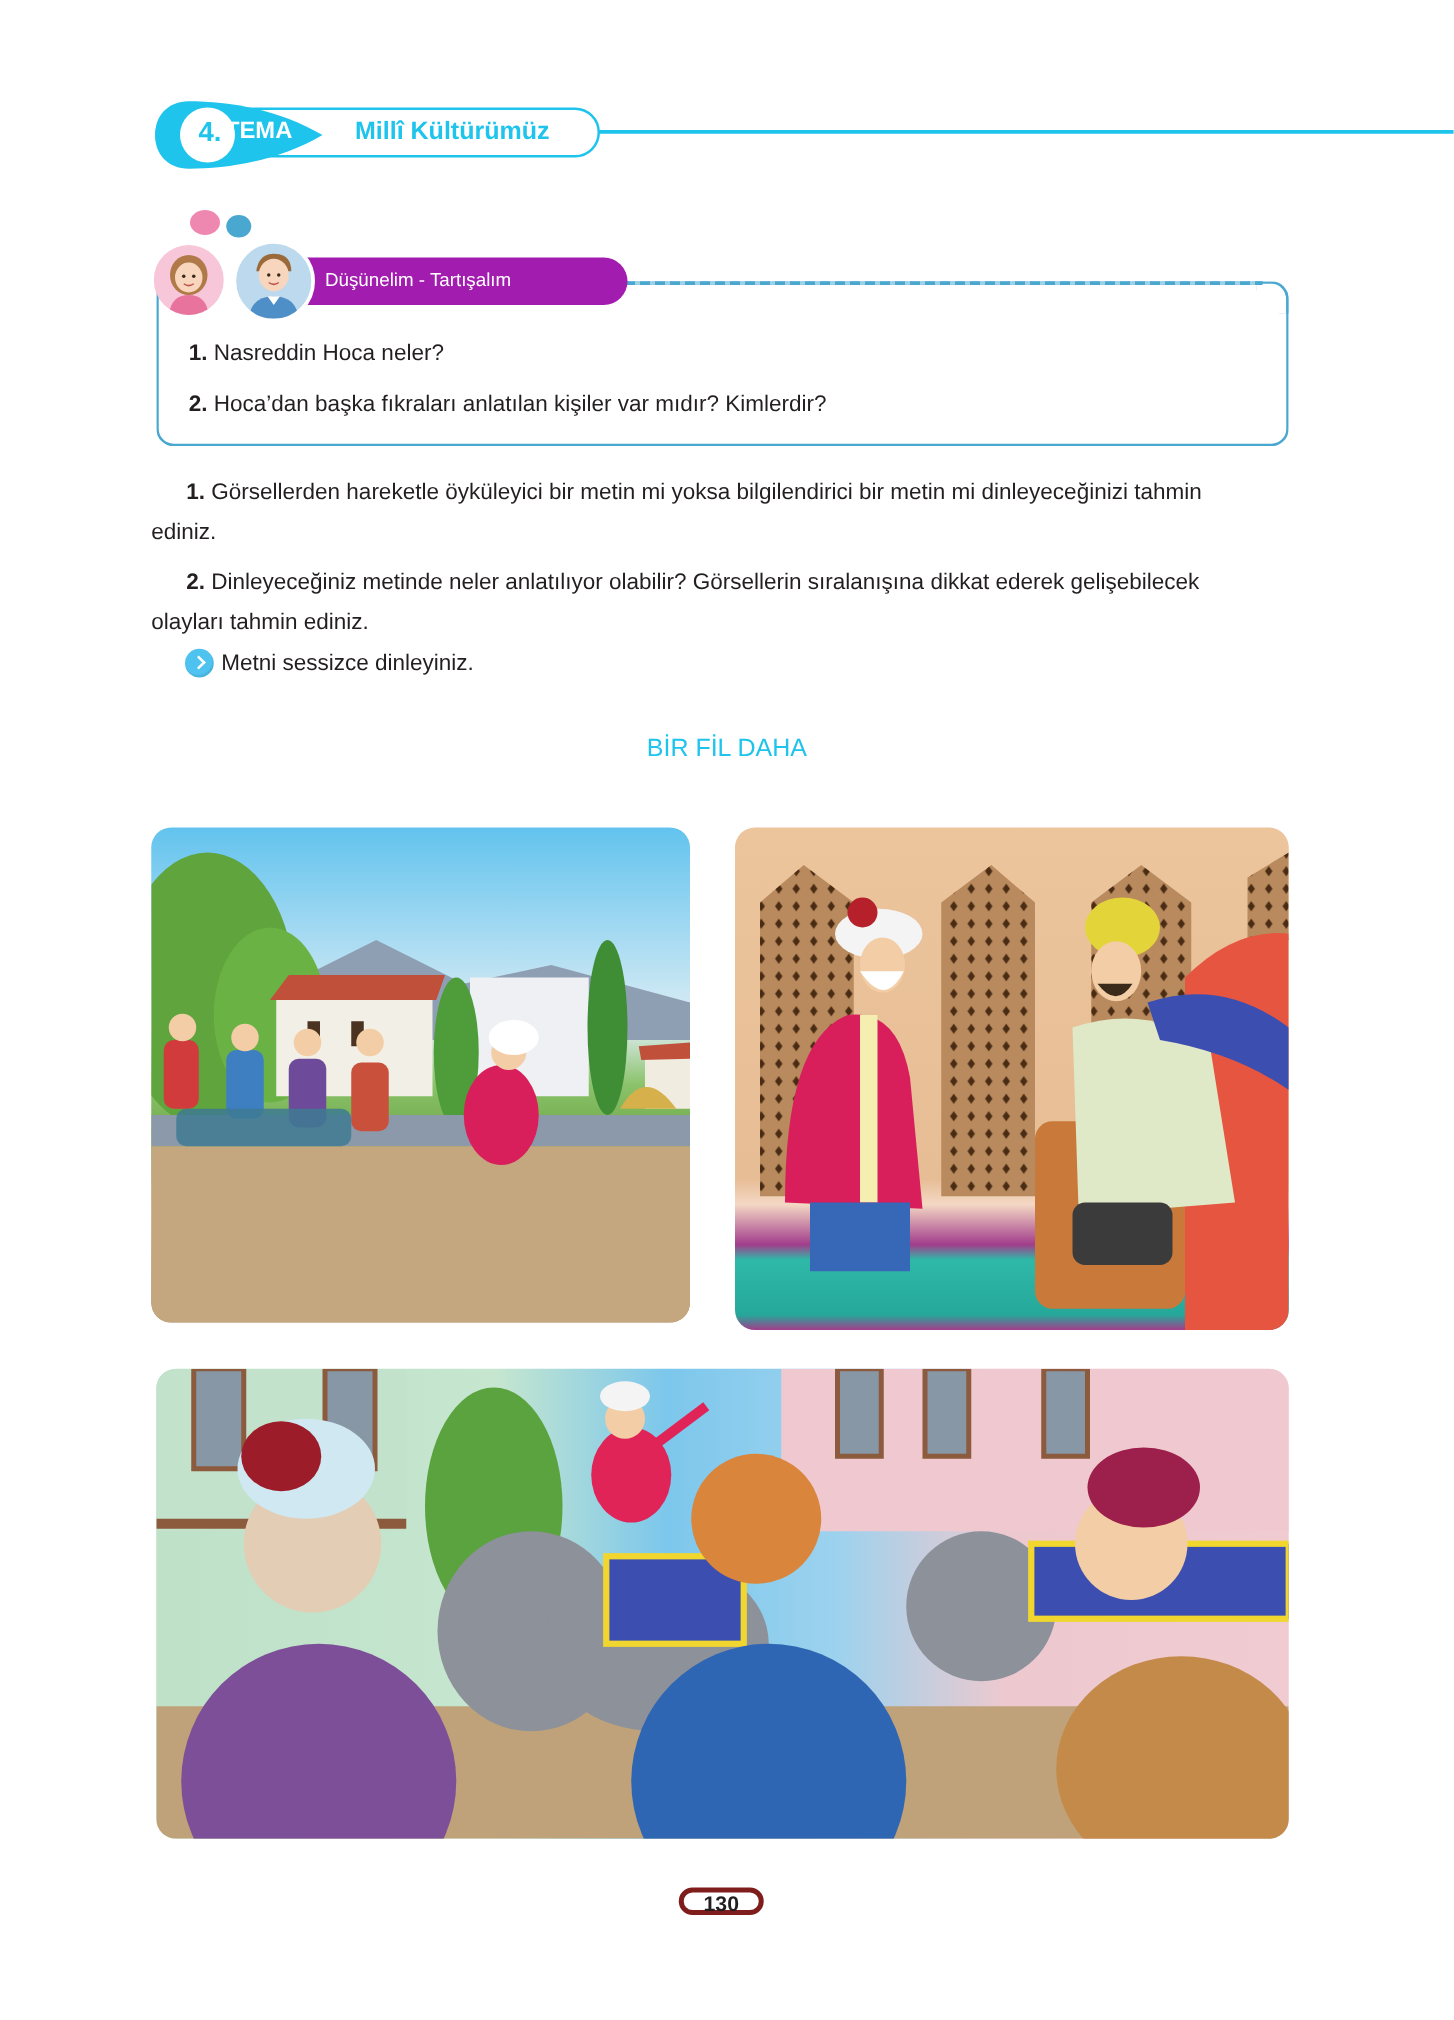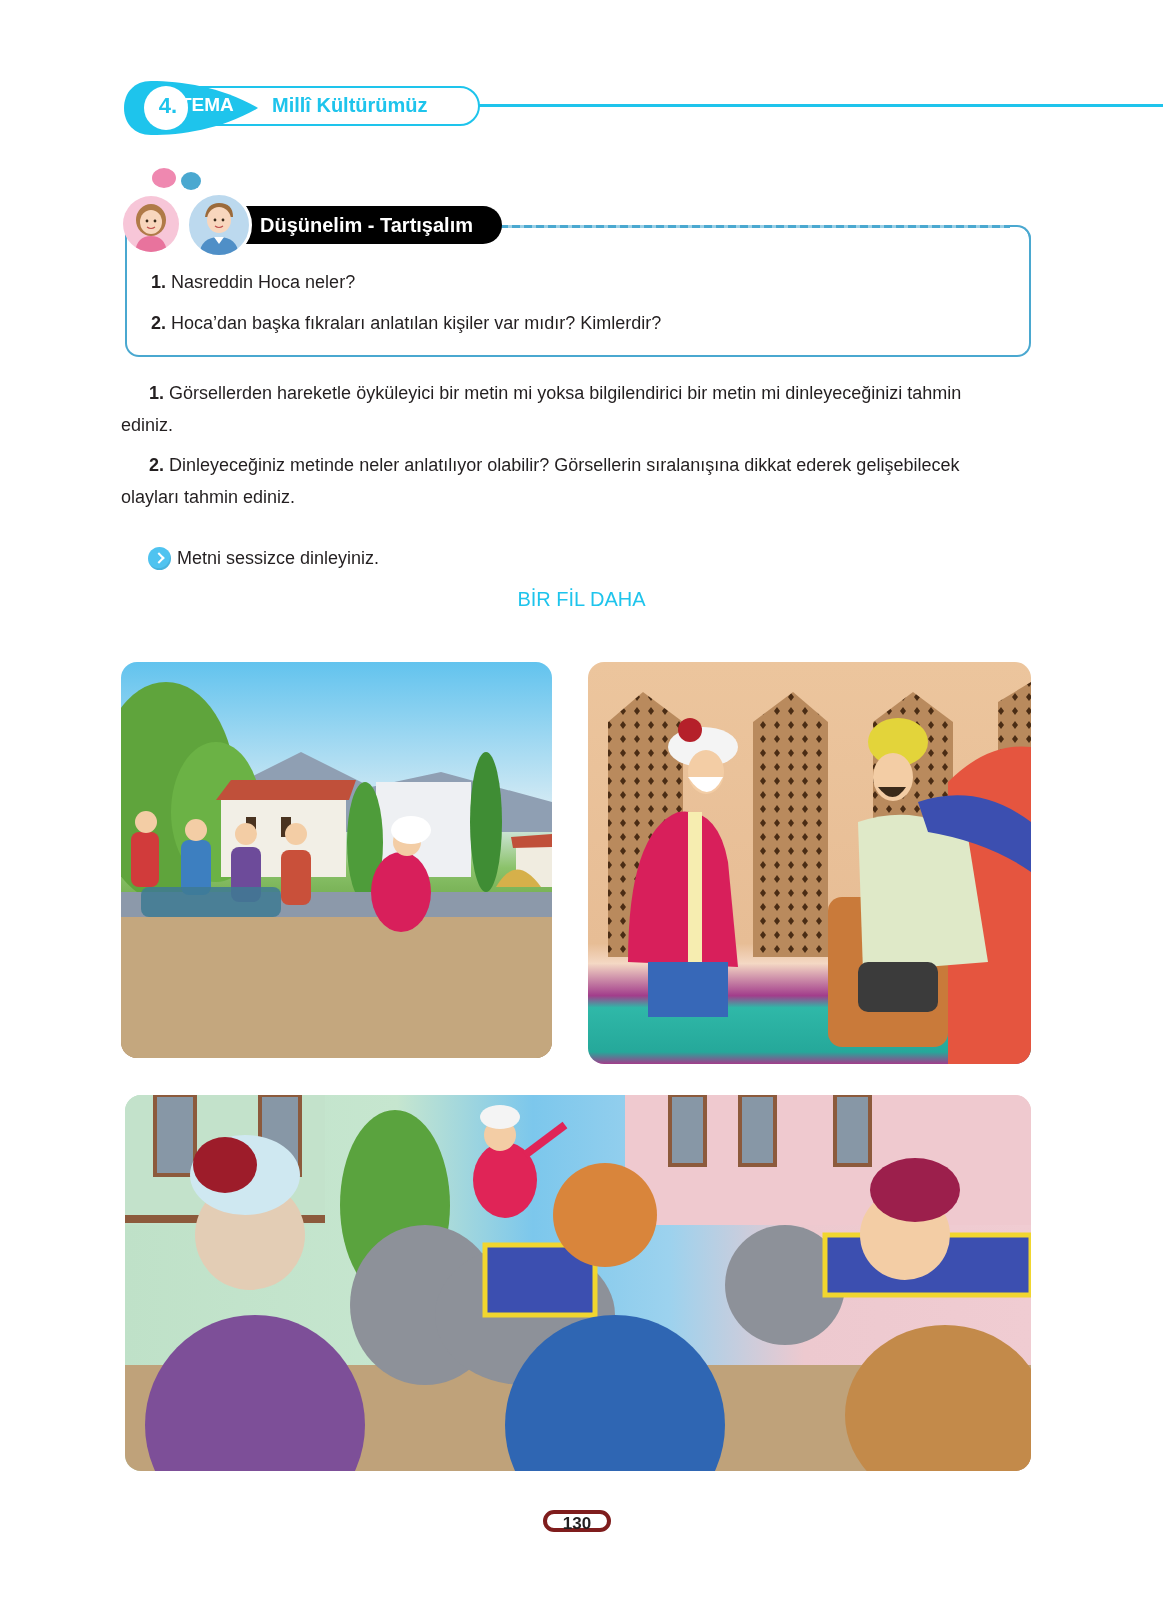--- a/index.html
+++ b/index.html
@@ -7,48 +7,48 @@
          font-family: "Liberation Sans", sans-serif; color: #231f20; }
 
   
   .theme-line { position: absolute; left: 470px; top: 104px; width: 693px; height: 3px; background: #1ec4ec; }
   .theme-pill { position: absolute; left: 130px; top: 86px; width: 350px; height: 40px;
                 border: 2px solid #1ec4ec; border-radius: 22px; background: #fff; box-sizing: border-box; }
   .theme-badge { position: absolute; left: 122px; top: 79px; width: 140px; height: 58px; }
   .theme-num { position: absolute; left: 145px; top: 93px; width: 46px; text-align: center;
                font-weight: bold; font-size: 22px; color: #1ec4ec; }
   .theme-tema { position: absolute; left: 180px; top: 94px; font-weight: bold; font-size: 19px; color: #ffffff; letter-spacing: 0px; }
-  .theme-title { position: absolute; left: 272px; top: 94px; font-weight: bold; font-size: 20px; color: #1ec4ec; }
+  .theme-title { position: absolute; left: 284px; top: 94px; font-weight: bold; font-size: 20px; color: #1ec4ec; }
 
   
   .qbox { position: absolute; left: 125px; top: 226px; width: 906px; height: 131px;
           border: 2px solid #4aa8d0; border-radius: 14px; box-sizing: border-box; border-top: none; border-top-left-radius: 0; border-top-right-radius: 14px; }
   .qbox-top { position: absolute; left: 500px; top: 225px; width: 510px; height: 3px;
               background-image: linear-gradient(90deg, #4aa8d0 70%, #9bd0e6 70%);
               background-size: 12px 3px; }
   .qbox-top-solid { position: absolute; left: 500px; top: 225px; width: 510px; height: 2px; background: #4aa8d0; opacity: .55; }
   .qbox-corner { position: absolute; left: 1005px; top: 225px; width: 26px; height: 26px;
                  border-top: 2px solid #4aa8d0; border-right: 2px solid #4aa8d0; border-top-right-radius: 14px; box-sizing: border-box; }
   .discuss-banner { position: absolute; left: 240px; top: 206px; width: 262px; height: 38px;
-                    background: #000000; border-radius: 0 22px 22px 0;
-                    color: #fff; font-weight: bold; font-size: 20px; line-height: 38px; padding-left: 20px; box-sizing: border-box; }
+                    background: #a21caf; border-radius: 0 22px 22px 0;
+                    color: #fff; font-weight: normal; font-size: 15px; line-height: 38px; padding-left: 20px; box-sizing: border-box; }
   .avatar { position: absolute; border-radius: 50%; overflow: hidden; }
   .avatar-girl { left: 123px; top: 196px; width: 56px; height: 56px; background: #f7c6d8; }
   .avatar-boy { left: 186px; top: 192px; width: 60px; height: 60px; background: #bcd9ee; border: 3px solid #fff; box-sizing: content-box; }
   .bubble { position: absolute; border-radius: 50%; }
   .bubble-pink { left: 152px; top: 168px; width: 24px; height: 20px; background: #ef88b0; }
   .bubble-blue { left: 181px; top: 172px; width: 20px; height: 18px; background: #4aa8d0; }
 
   .q-item { position: absolute; left: 151px; font-size: 18px; color: #231f20; }
   .q-item b { font-weight: bold; }
 
   
   .para { position: absolute; left: 121px; width: 890px; font-size: 18px; line-height: 32px; color: #231f20; text-indent: 28px; }
   .para b { font-weight: bold; }
-  .listen { position: absolute; left: 148px; top: 518px; height: 24px; display: flex; align-items: center; font-size: 18px; margin-top: 28px; }
+  .listen { position: absolute; left: 148px; top: 518px; height: 24px; display: flex; align-items: center; font-size: 18px; }
   .listen-icon { width: 23px; height: 23px; border-radius: 50%; background: #4fc3f0; margin-right: 6px; position: relative; box-shadow: inset -1px -2px 0 rgba(0,0,0,.08); }
   .listen-icon::after { content: ""; position: absolute; left: 7px; top: 7px; width: 6px; height: 6px;
                         border-top: 2.5px solid #fff; border-right: 2.5px solid #fff; transform: rotate(45deg); }
 
   .story-title { position: absolute; left: 0; width: 1163px; top: 588px; text-align: center;
                  font-weight: normal; font-size: 20px; color: #1ec4ec; }
 
   
   .illus { position: absolute; border-radius: 16px; overflow: hidden; }
   .illus-1 { left: 121px; top: 662px; width: 431px; height: 396px;

